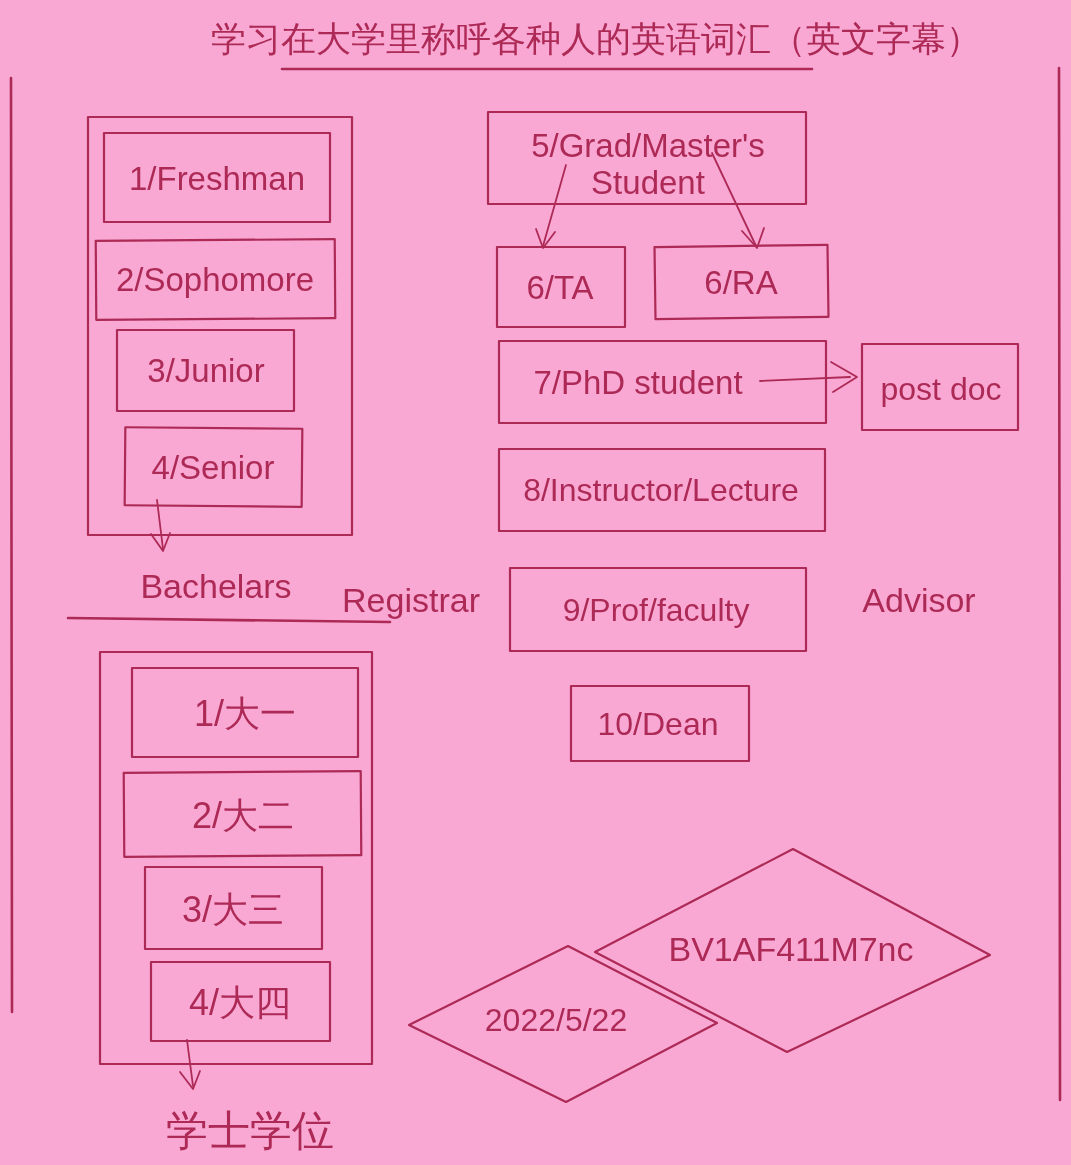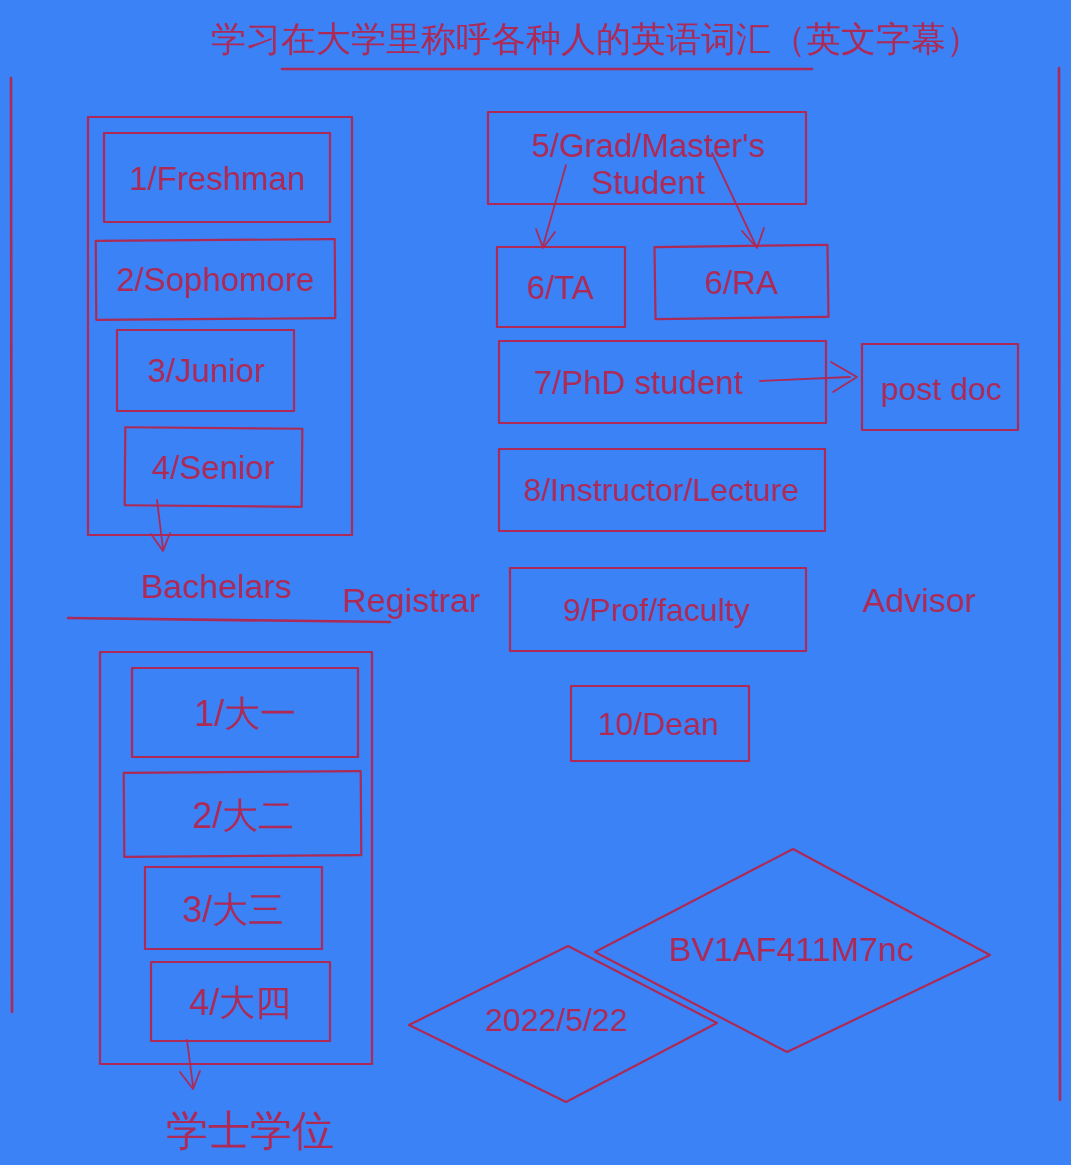--- a/index.html
+++ b/index.html
@@ -4,21 +4,21 @@
 <style>
   html, body {
     margin: 0;
     padding: 0;
     background: #ffffff;
   }
   .canvas {
     position: relative;
     width: 1071px;
     height: 1165px;
-    background: #3b82f6;
+    background: #f9a8d4;
     overflow: hidden;
     text-align: center;
   }
   svg { display: block; }
   .txt {
     fill: #ad2a56;
     font-family: "Liberation Sans", sans-serif;
   }
   .ink {
     stroke: #ad2a56;

